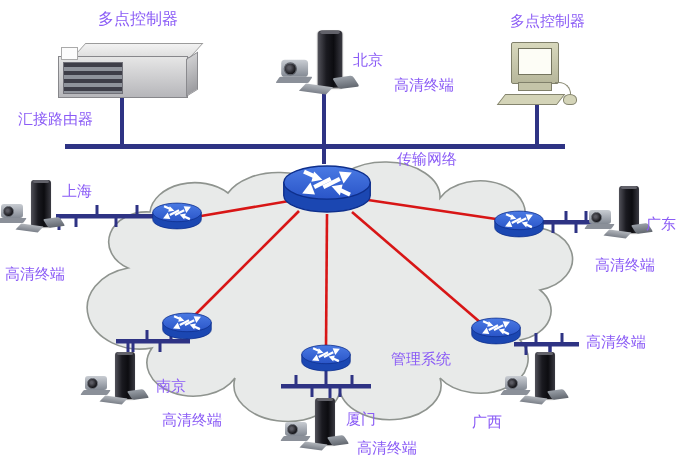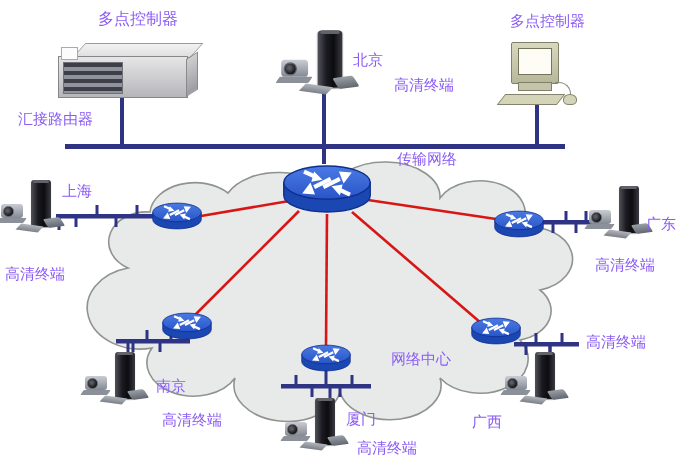--- a/index.html
+++ b/index.html
@@ -251,19 +251,19 @@
   <div class="lbl" style="left:353px;top:52px">北京</div>
   <div class="lbl" style="left:394px;top:77px">高清终端</div>
   <div class="lbl" style="left:510px;top:13px">多点控制器</div>
   <div class="lbl" style="left:397px;top:151px">传输网络</div>
   <div class="lbl" style="left:62px;top:183px">上海</div>
   <div class="lbl" style="left:5px;top:266px">高清终端</div>
   <div class="lbl" style="left:156px;top:378px">南京</div>
   <div class="lbl" style="left:162px;top:412px">高清终端</div>
   <div class="lbl" style="left:346px;top:411px">厦门</div>
   <div class="lbl" style="left:357px;top:440px">高清终端</div>
-  <div class="lbl" style="left:391px;top:351px">网络中心</div>
+  <div class="lbl" style="left:391px;top:351px">管理系统</div>
   <div class="lbl" style="left:646px;top:216px">广东</div>
   <div class="lbl" style="left:595px;top:257px">高清终端</div>
   <div class="lbl" style="left:586px;top:334px">高清终端</div>
   <div class="lbl" style="left:472px;top:414px">广西</div>
 
 </div>
 
 </body></html>

